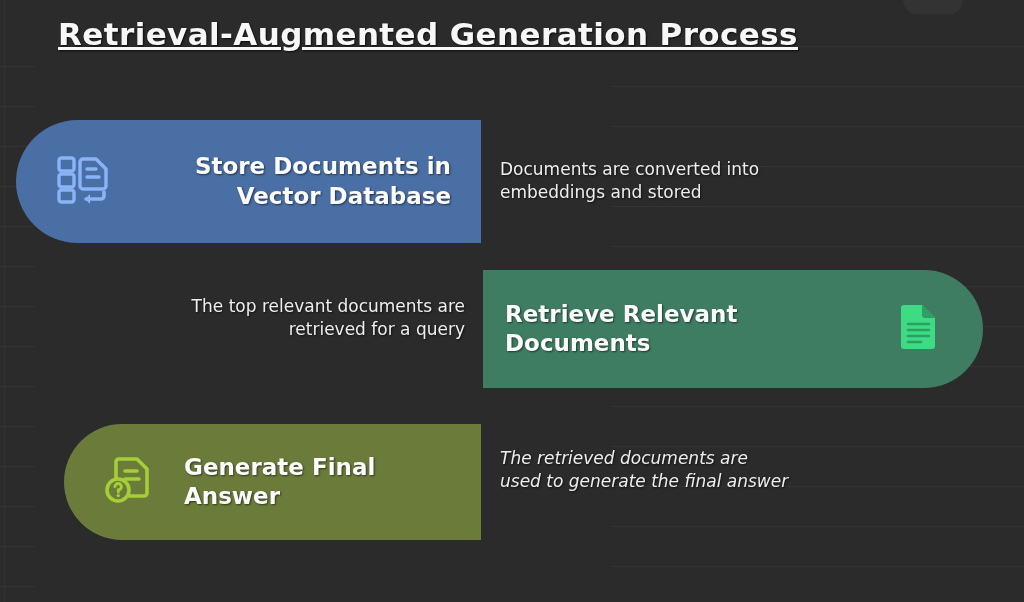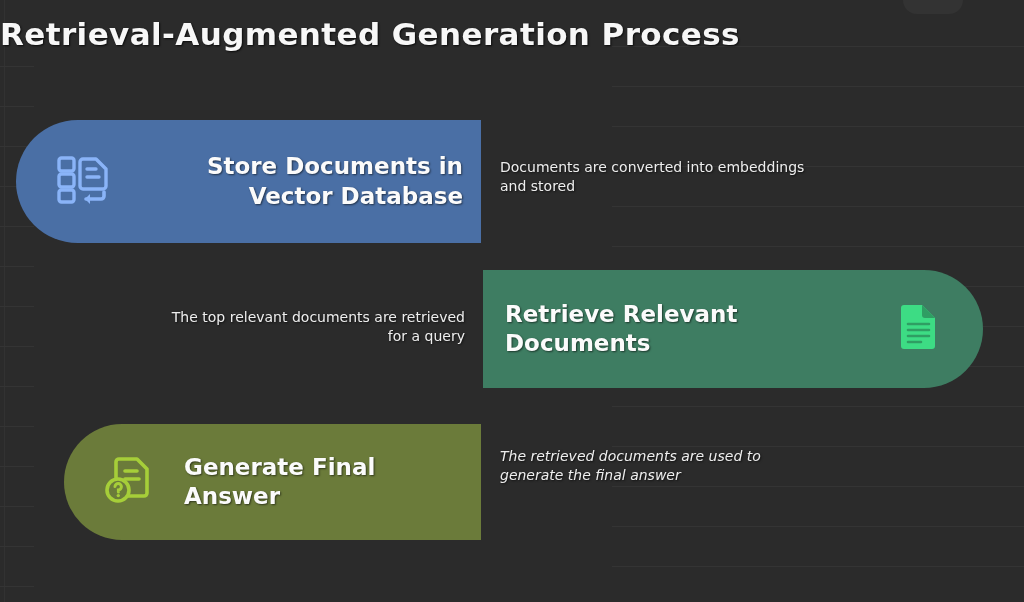--- a/index.html
+++ b/index.html
@@ -55,27 +55,29 @@
     background: #333333;
     border-radius: 14px;
   }
 
   
   .title {
     position: absolute;
     top: 16px;
     left: 0;
     width: 856px;
+    text-align: center;
     font-family: "DejaVu Sans", sans-serif;
     font-size: 31px;
     font-weight: 700;
     letter-spacing: 0.4px;
     color: #f7f7f7;
     text-shadow: 1px 1px 2px rgba(0,0,0,0.75);
     z-index: 3;
+    text-decoration: underline;
   }
 
   
   .flow { position: absolute; inset: 0; z-index: 2; }
 
   .row { position: absolute; left: 0; width: 1024px; }
   .row-1 { top: 120px; height: 123px; }
   .row-2 { top: 270px; height: 118px; }
   .row-3 { top: 424px; height: 116px; }
 
@@ -84,21 +86,21 @@
     top: 0;
     height: 100%;
     display: flex;
     align-items: center;
     z-index: 2;
   }
 
   
   .card.left-side {
     border-radius: 999px 0 0 999px;
-    padding: 0 18px 0 40px;
+    padding: 0 30px 0 40px;
     justify-content: flex-start;
     gap: 18px;
   }
   
   .card.right-side {
     border-radius: 0 999px 999px 0;
     padding: 0 44px 0 22px;
     justify-content: flex-start;
     gap: 14px;
   }
@@ -119,29 +121,29 @@
   .card-1 .card-label { text-align: right; }
   .card-2 .card-label { text-align: left; }
   .card-3 .card-label { text-align: left; padding-left: 10px; }
 
   .card-icon { flex: 0 0 auto; display: block; }
 
   
   .desc {
     position: absolute;
     font-family: "DejaVu Sans", sans-serif;
-    font-size: 14px;
+    font-size: 17px;
     font-weight: 400;
     color: #eeeeee;
     line-height: 1.38;
     text-shadow: 1px 1px 2px rgba(0,0,0,0.6);
     z-index: 3;
   }
   .desc-1 { left: 500px; top: 158px; width: 330px; text-align: left; }
-  .desc-2 { left: 160px; top: 308px; width: 305px; text-align: right; }
+  .desc-2 { left: 160px; top: 295px; width: 305px; text-align: right; }
   .desc-3 { left: 500px; top: 447px; width: 290px; text-align: left; font-style: italic; }
 </style>
 </head>
 <body>
 
 <div class="bg-texture">
   <div class="bg-vline"></div>
   <div class="bg-blob"></div>
   <div class="bg-rule" style="top:46px"></div>
   <div class="bg-rule" style="top:86px"></div>

